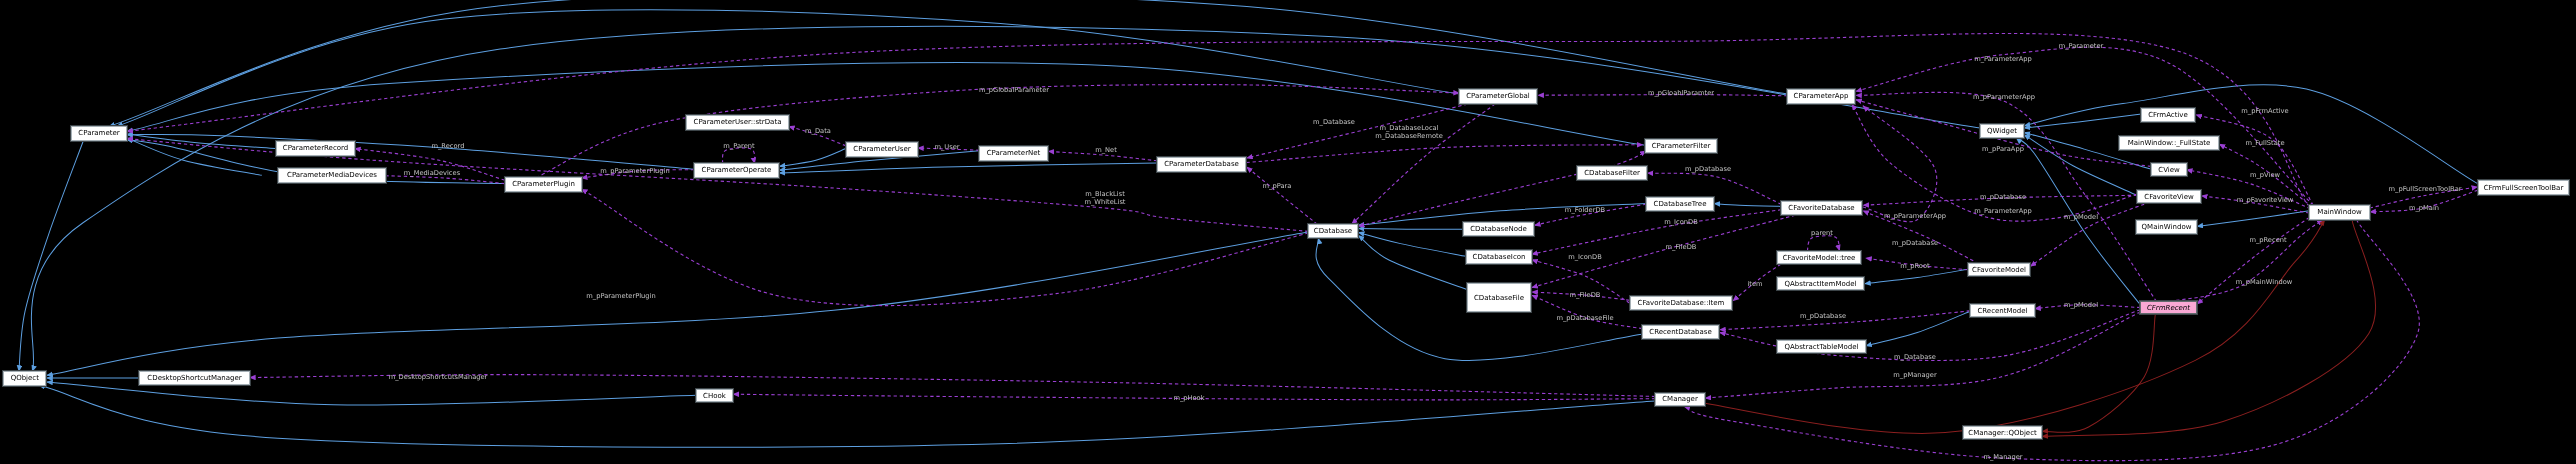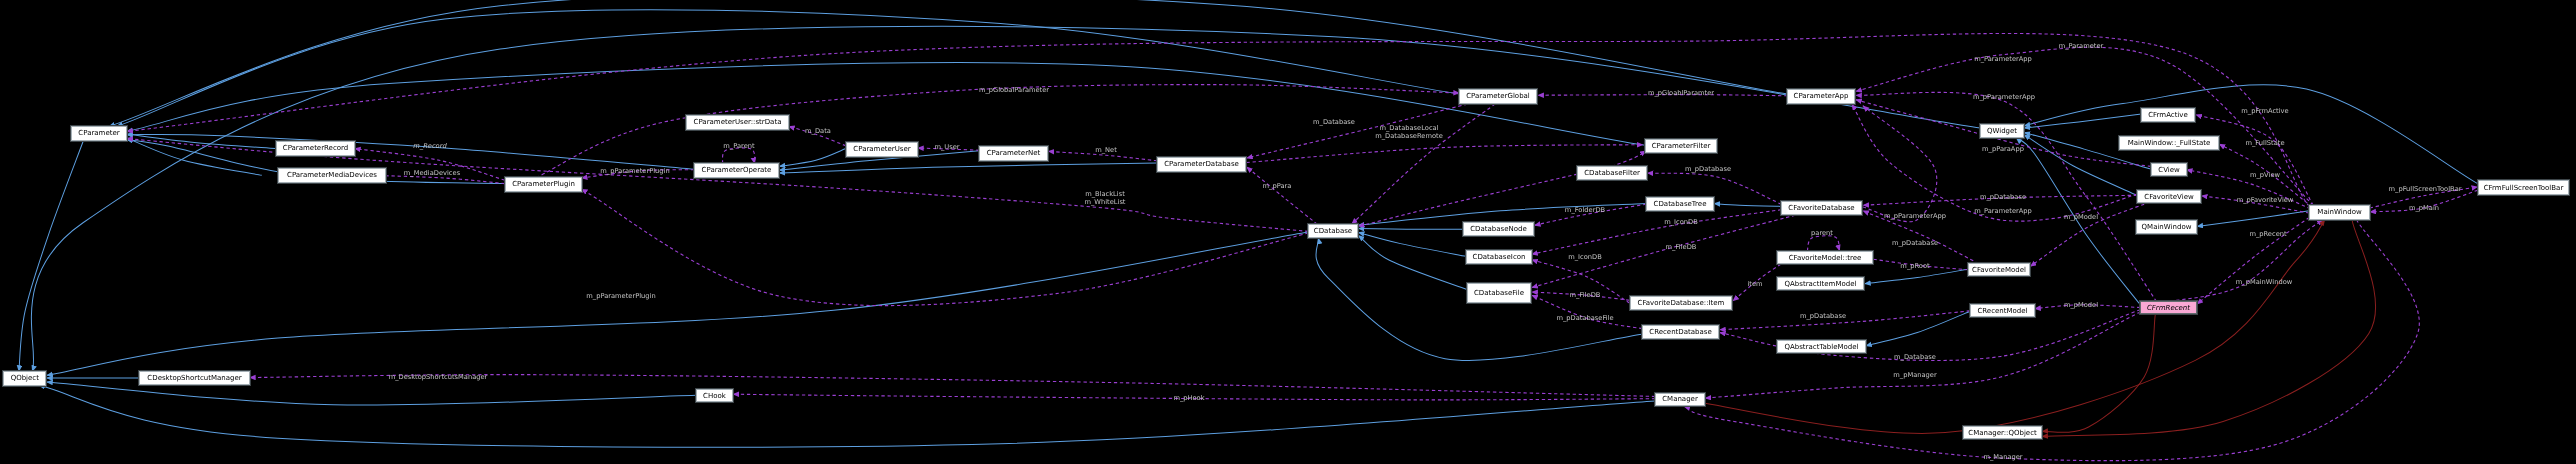--- a/index.html
+++ b/index.html
@@ -129,45 +129,45 @@
       <div class="node" style="left: 979px; top: 146px; width: 69px; height: 14.5px;">CParameterNet</div>
       <div class="node" style="left: 1157px; top: 157px; width: 89px; height: 14.5px;">CParameterDatabase</div>
       <div class="node" style="left: 1459px; top: 89px; width: 78px; height: 14.5px;">CParameterGlobal</div>
       <div class="node" style="left: 1787px; top: 89px; width: 68px; height: 14.5px;">CParameterApp</div>
       <div class="node" style="left: 1645px; top: 139px; width: 72px; height: 14px;">CParameterFilter</div>
       <div class="node" style="left: 1577px; top: 166px; width: 70px; height: 14px;">CDatabaseFilter</div>
       <div class="node" style="left: 1308px; top: 224px; width: 50px; height: 14px;">CDatabase</div>
       <div class="node" style="left: 1646px; top: 197px; width: 68px; height: 14px;">CDatabaseTree</div>
       <div class="node" style="left: 1463px; top: 222px; width: 71px; height: 14px;">CDatabaseNode</div>
       <div class="node" style="left: 1466px; top: 250px; width: 66px; height: 14px;">CDatabaseIcon</div>
-      <div class="node" style="left: 1467px; top: 283px; width: 64px; height: 20px;">CDatabaseFile</div>
+      <div class="node" style="left: 1467px; top: 283px; width: 64px; height: 29px;">CDatabaseFile</div>
       <div class="node" style="left: 1630px; top: 296px; width: 102px; height: 14px;">CFavoriteDatabase::Item</div>
       <div class="node" style="left: 1642px; top: 325px; width: 77px; height: 14px;">CRecentDatabase</div>
       <div class="node" style="left: 1781px; top: 201px; width: 81px; height: 14px;">CFavoriteDatabase</div>
-      <div class="node" style="left: 1777px; top: 251px; width: 96px; height: 13.3px;">CFavoriteModel::tree</div>
+      <div class="node" style="left: 1777px; top: 251px; width: 84px; height: 13.3px;">CFavoriteModel::tree</div>
       <div class="node" style="left: 1777px; top: 277px; width: 87px; height: 13.3px;">QAbstractItemModel</div>
       <div class="node" style="left: 1777px; top: 340px; width: 89px; height: 13.3px;">QAbstractTableModel</div>
       <div class="node" style="left: 1968px; top: 263px; width: 62px; height: 13.3px;">CFavoriteModel</div>
       <div class="node" style="left: 1970px; top: 304px; width: 65px; height: 13.3px;">CRecentModel</div>
       <div class="node" style="left: 1980px; top: 124px; width: 44px; height: 14px;">QWidget</div>
       <div class="node" style="left: 2141px; top: 108px; width: 54px; height: 14px;">CFrmActive</div>
       <div class="node" style="left: 2119px; top: 136px; width: 100px; height: 14px;">MainWindow::_FullState</div>
       <div class="node" style="left: 2151px; top: 163px; width: 36px; height: 13.3px;">CView</div>
       <div class="node" style="left: 2137px; top: 190px; width: 64px; height: 13.3px;">CFavoriteView</div>
       <div class="node" style="left: 2136px; top: 220px; width: 61px; height: 14px;">QMainWindow</div>
       <div class="node" style="left: 2309px; top: 205px; width: 61px; height: 14.5px;">MainWindow</div>
       <div class="node" style="left: 2478px; top: 180px; width: 91px; height: 15px;">CFrmFullScreenToolBar</div>
       <div class="node hl" style="left: 2140px; top: 301px; width: 57px; height: 13.3px;">CFrmRecent</div>
       <div class="node" style="left: 1655px; top: 393px; width: 50px; height: 12.8px;">CManager</div>
       <div class="node" style="left: 1963px; top: 426px; width: 79px; height: 13.3px;">CManager::QObject</div>
       <div class="node" style="left: 139px; top: 371px; width: 111px; height: 14px;">CDesktopShortcutManager</div>
       <div class="node" style="left: 696px; top: 389px; width: 37px; height: 13.3px;">CHook</div>
     </div>
   <div id="label-layer">
-      <span class="elabel" style="left: 430px; top: 146px; color: rgb(196, 196, 196); font-style: italic;">m_Record</span>
+      <span class="elabel" style="left: 448px; top: 146px; color: rgb(196, 196, 196);">m_Record</span>
       <span class="elabel" style="left: 432px; top: 173px; color: rgb(196, 196, 196);">m_MediaDevices</span>
       <span class="elabel" style="left: 739px; top: 146px; color: rgb(196, 196, 196);">m_Parent</span>
       <span class="elabel" style="left: 818px; top: 131px; color: rgb(196, 196, 196);">m_Data</span>
       <span class="elabel" style="left: 947px; top: 147px; color: rgb(196, 196, 196);">m_User</span>
       <span class="elabel" style="left: 1106px; top: 150px; color: rgb(196, 196, 196);">m_Net</span>
       <span class="elabel" style="left: 1277px; top: 186px; color: rgb(196, 196, 196);">m_pPara</span>
       <span class="elabel" style="left: 1014px; top: 90px; color: rgb(196, 196, 196);">m_pGlobalParameter</span>
       <span class="elabel" style="left: 1681px; top: 93px; color: rgb(196, 196, 196);">m_pGloablParamter</span>
       <span class="elabel" style="left: 1334px; top: 122px; color: rgb(196, 196, 196);">m_Database</span>
       <span class="elabel" style="left: 1409px; top: 132px; color: rgb(196, 196, 196);">m_DatabaseLocal
@@ -194,21 +194,21 @@
       <span class="elabel" style="left: 2003px; top: 149px; color: rgb(196, 196, 196);">m_pParaApp</span>
       <span class="elabel" style="left: 2003px; top: 211px; color: rgb(196, 196, 196);">m_ParameterApp</span>
       <span class="elabel" style="left: 1915px; top: 216px; color: rgb(196, 196, 196);">m_pParameterApp</span>
       <span class="elabel" style="left: 2081px; top: 46px; color: rgb(196, 196, 196);">m_Parameter</span>
       <span class="elabel" style="left: 2265px; top: 111px; color: rgb(196, 196, 196);">m_pFrmActive</span>
       <span class="elabel" style="left: 2265px; top: 143px; color: rgb(196, 196, 196);">m_FullState</span>
       <span class="elabel" style="left: 2265px; top: 175px; color: rgb(196, 196, 196);">m_pView</span>
       <span class="elabel" style="left: 2265px; top: 200px; color: rgb(196, 196, 196);">m_pFavoriteView</span>
       <span class="elabel" style="left: 2425px; top: 189px; color: rgb(196, 196, 196);">m_pFullScreenToolBar</span>
       <span class="elabel" style="left: 2424px; top: 208px; color: rgb(196, 196, 196);">m_pMain</span>
-      <span class="elabel" style="left: 2268px; top: 234px; color: rgb(196, 196, 196);">m_pRecent</span>
+      <span class="elabel" style="left: 2268px; top: 240px; color: rgb(196, 196, 196);">m_pRecent</span>
       <span class="elabel" style="left: 2264px; top: 282px; color: rgb(196, 196, 196);">m_pMainWindow</span>
       <span class="elabel" style="left: 1915px; top: 357px; color: rgb(196, 196, 196);">m_Database</span>
       <span class="elabel" style="left: 1915px; top: 375px; color: rgb(196, 196, 196);">m_pManager</span>
       <span class="elabel" style="left: 2003px; top: 457px; color: rgb(196, 196, 196);">m_Manager</span>
       <span class="elabel" style="left: 438px; top: 377px; color: rgb(196, 196, 196);">m_DesktopShortcutsManager</span>
       <span class="elabel" style="left: 1189px; top: 398px; color: rgb(196, 196, 196);">m_pHook</span>
       <span class="elabel" style="left: 635px; top: 171px; color: rgb(196, 196, 196);">m_pParameterPlugin</span>
       <span class="elabel" style="left: 621px; top: 296px; color: rgb(196, 196, 196);">m_pParameterPlugin</span>
     </div>
 </div>

